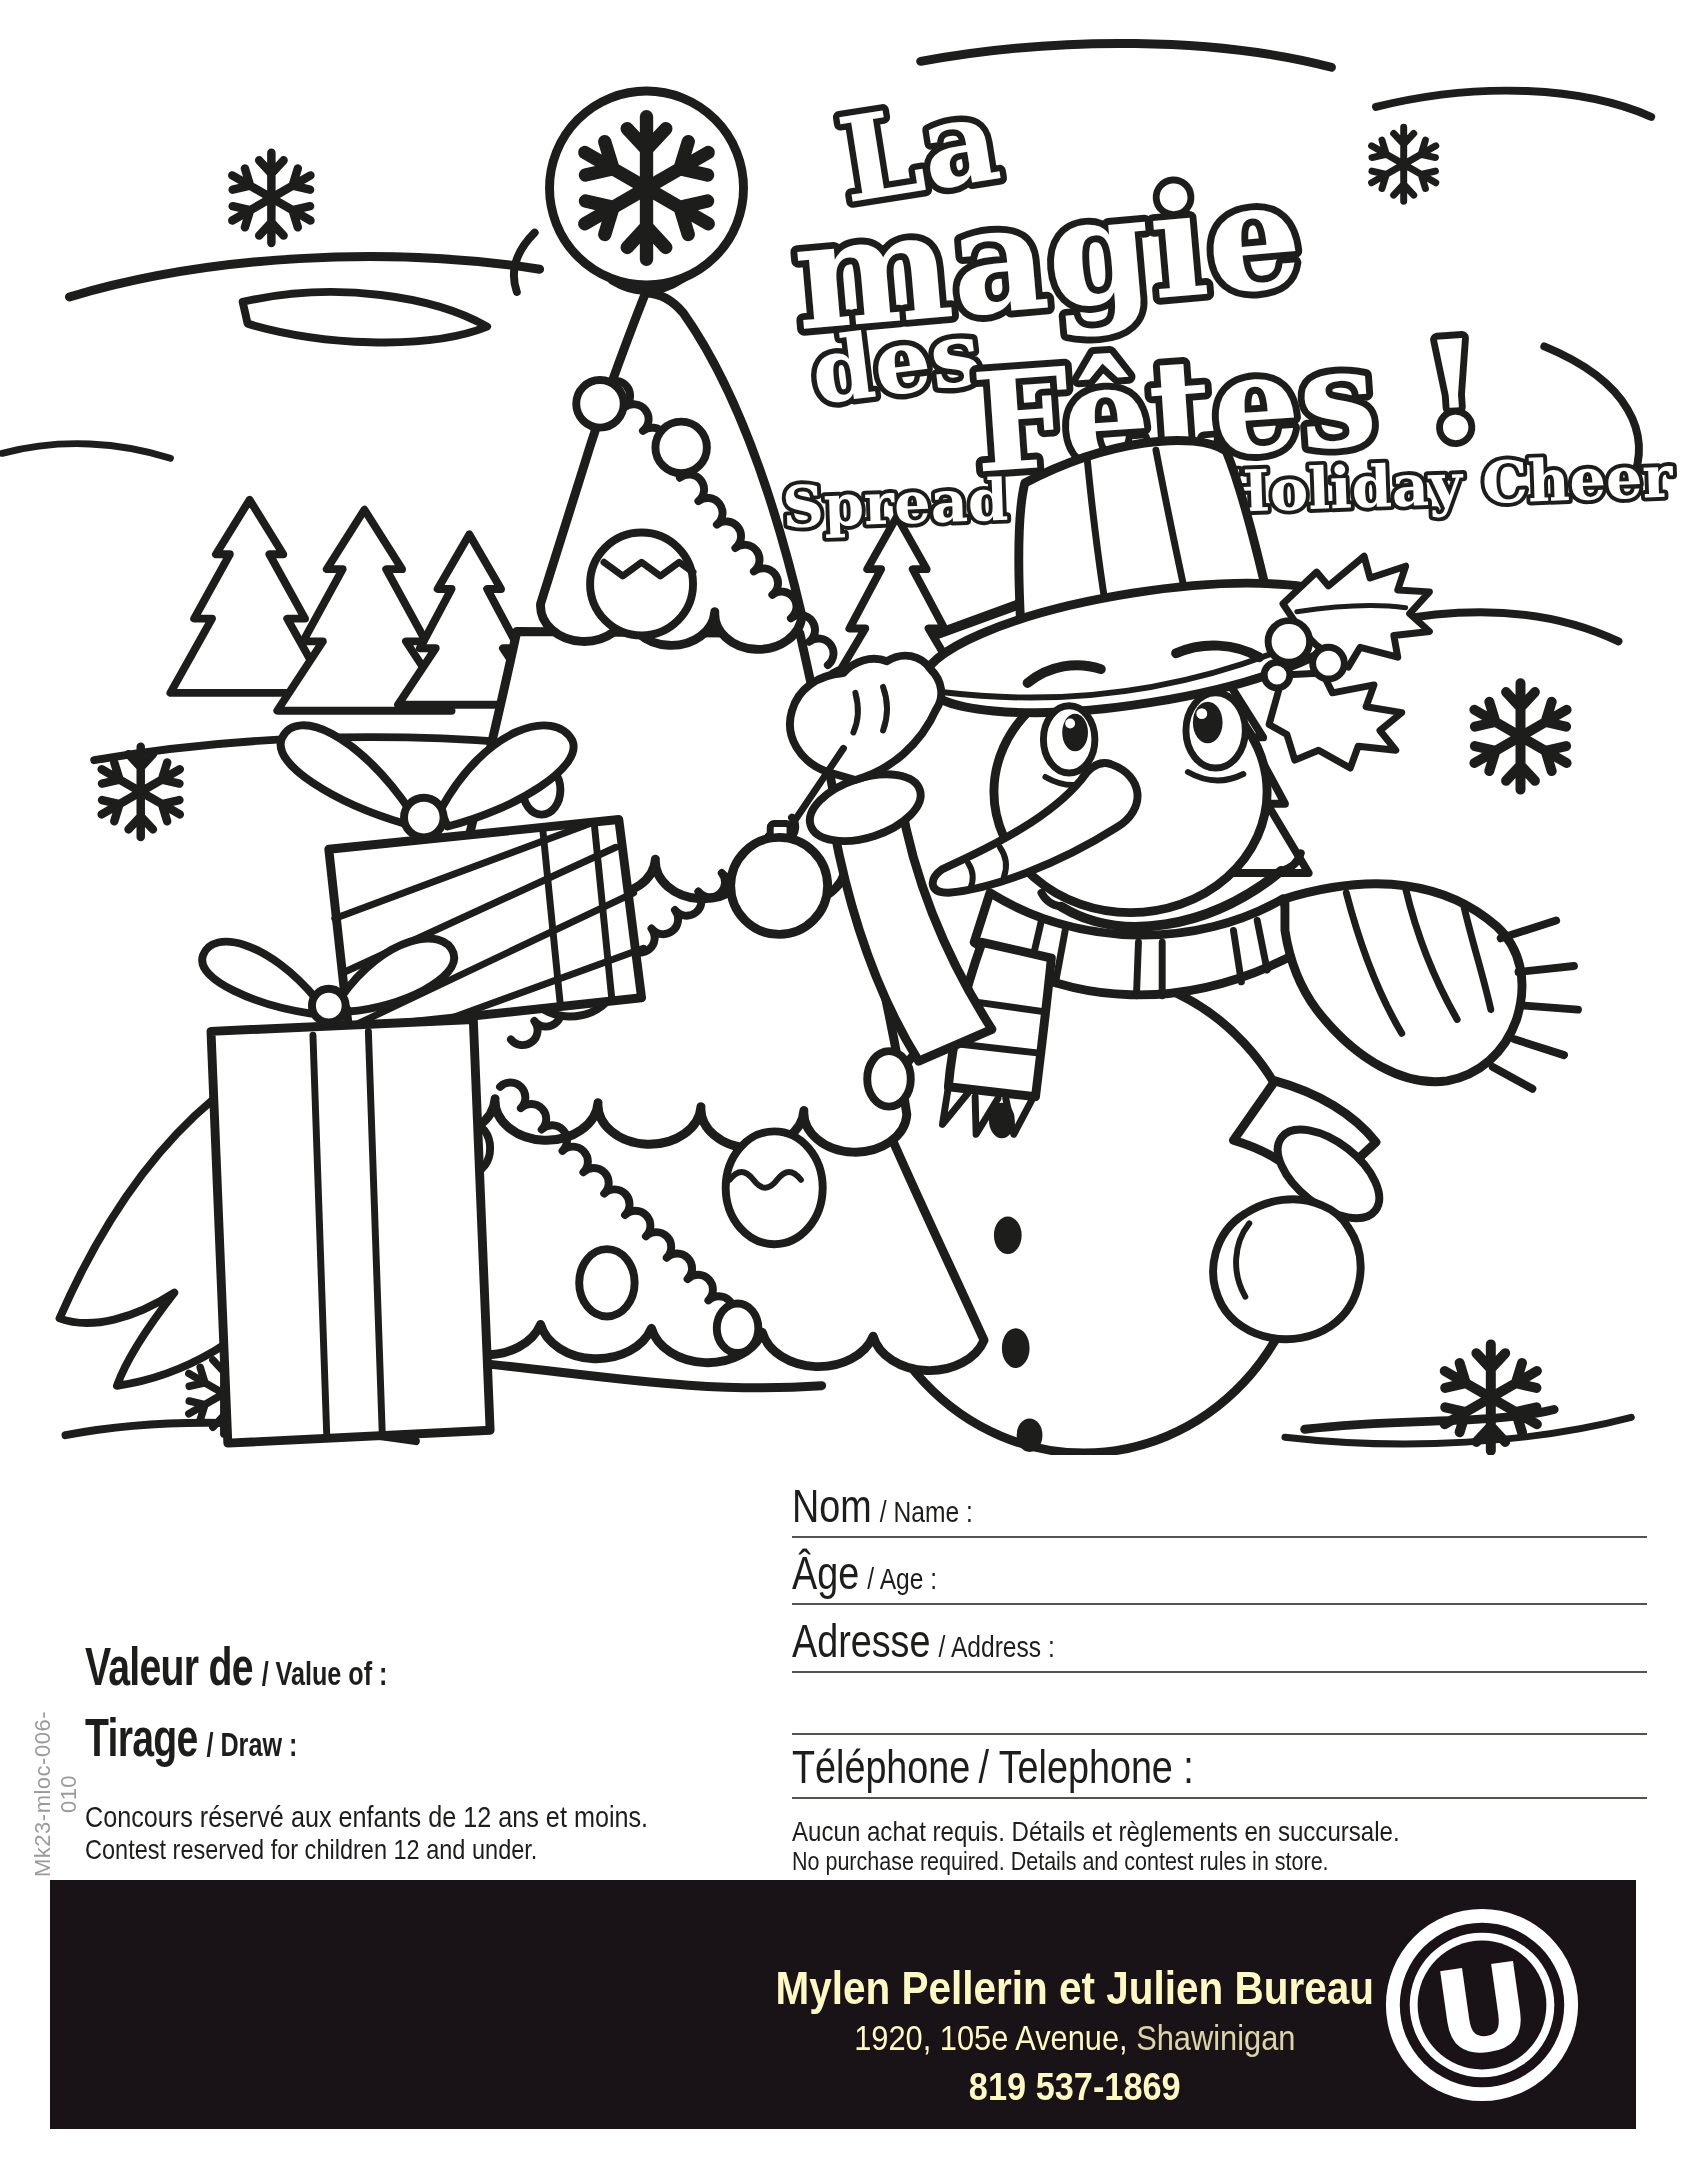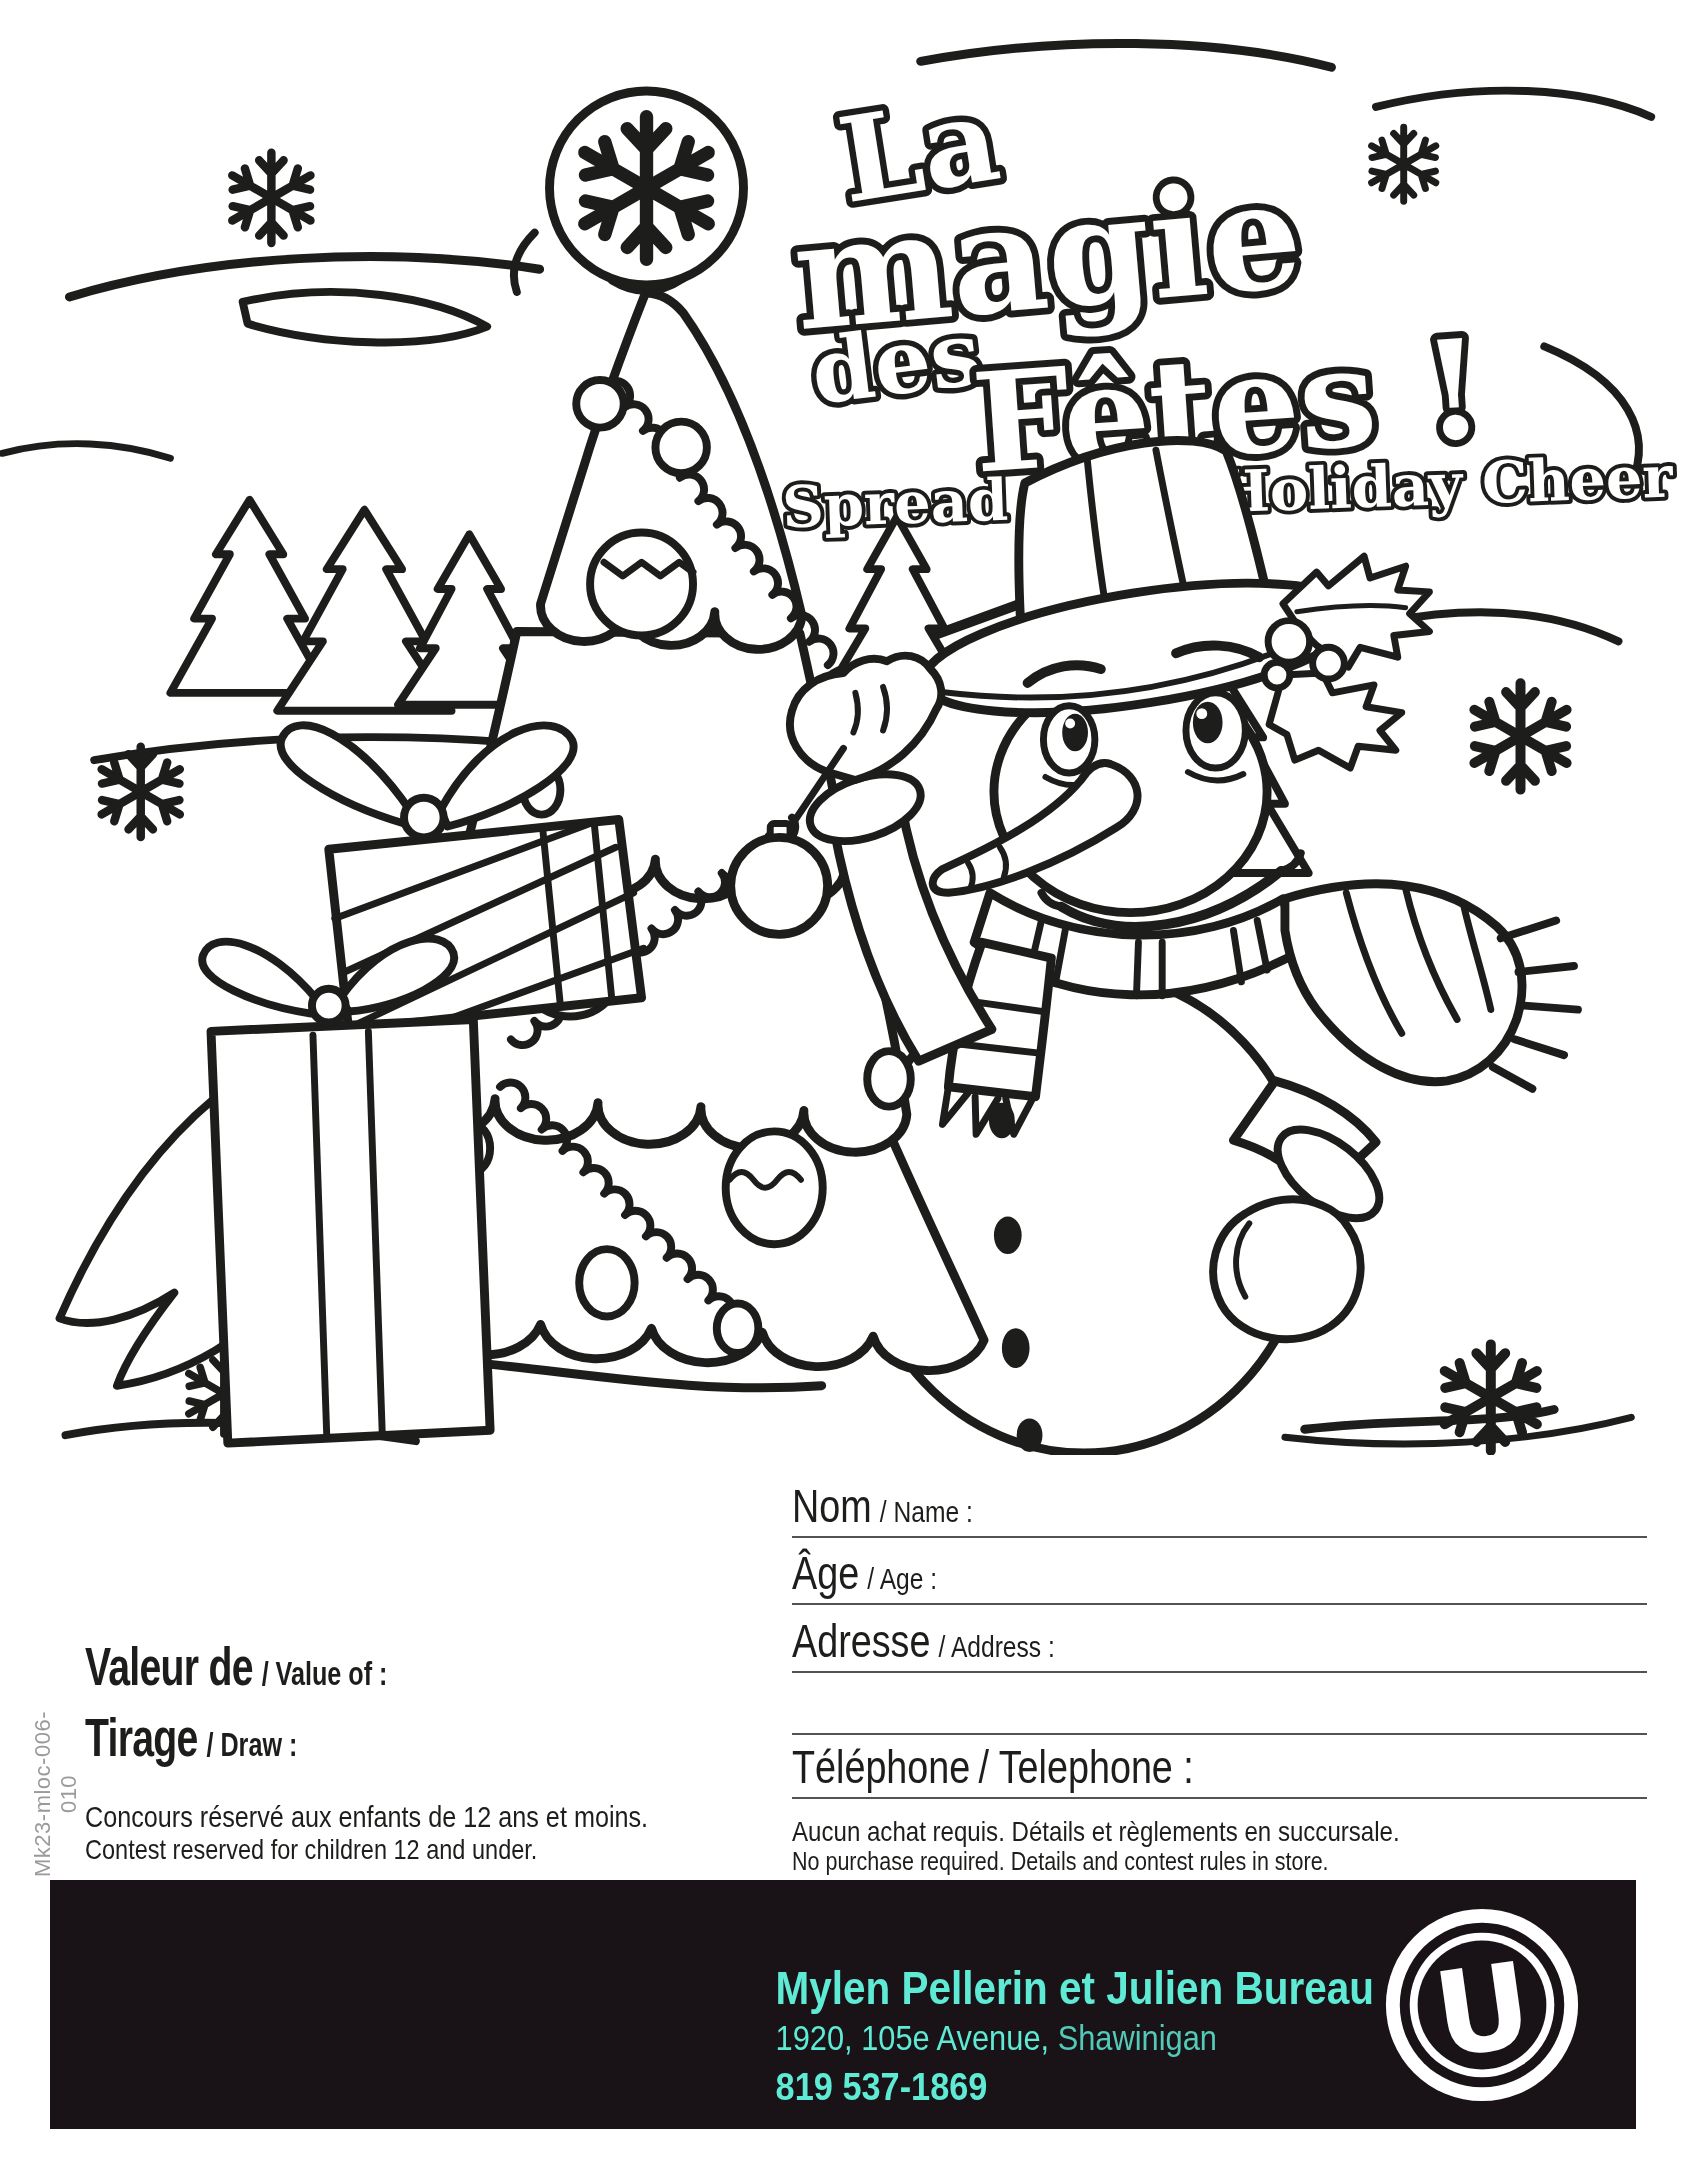--- a/index.html
+++ b/index.html
@@ -29,21 +29,21 @@
   .flabel{display:flex;align-items:baseline;gap:10px;transform:scaleX(.82);
           transform-origin:0 100%;white-space:nowrap;color:#1d1d1b}
   .lfr{font-size:46px;font-weight:400}
   .len{font-size:30px;font-weight:400}
   .len-big{font-size:46px;font-weight:400}
   .disc{position:absolute;left:792px;color:#1d1d1b;white-space:nowrap}
   .disc-fr{font-size:28px;transform:scaleX(.86);transform-origin:0 0}
   .disc-en{font-size:25px;transform:scaleX(.86);transform-origin:0 0}
   
   .footer-bar{position:absolute;left:50px;top:1880px;width:1586px;height:249px;background:#191216}
-  .footer-text{position:absolute;right:262px;top:83px;text-align:left;color:#5eead4;white-space:nowrap}
+  .footer-text{position:absolute;right:262px;top:83px;text-align:center;color:#fef9c3;white-space:nowrap}
   .f-name{font-size:46px;font-weight:700;transform:scaleX(.88);transform-origin:100% 50%;line-height:50px}
   .f-addr{font-size:35px;font-weight:400;transform:scaleX(.88);transform-origin:100% 50%;line-height:42px;margin-top:4px}
   .f-city{opacity:.85}
   .f-phone{font-size:39px;font-weight:700;transform:scaleX(.88);transform-origin:100% 50%;line-height:44px;margin-top:6px}
   .side-code{position:absolute;left:-46px;top:1768px;width:204px;text-align:center;
              font-size:22px;color:#9a9a9a;transform:rotate(-90deg);letter-spacing:0.5px}
 </style>
 </head>
 <body>
 

